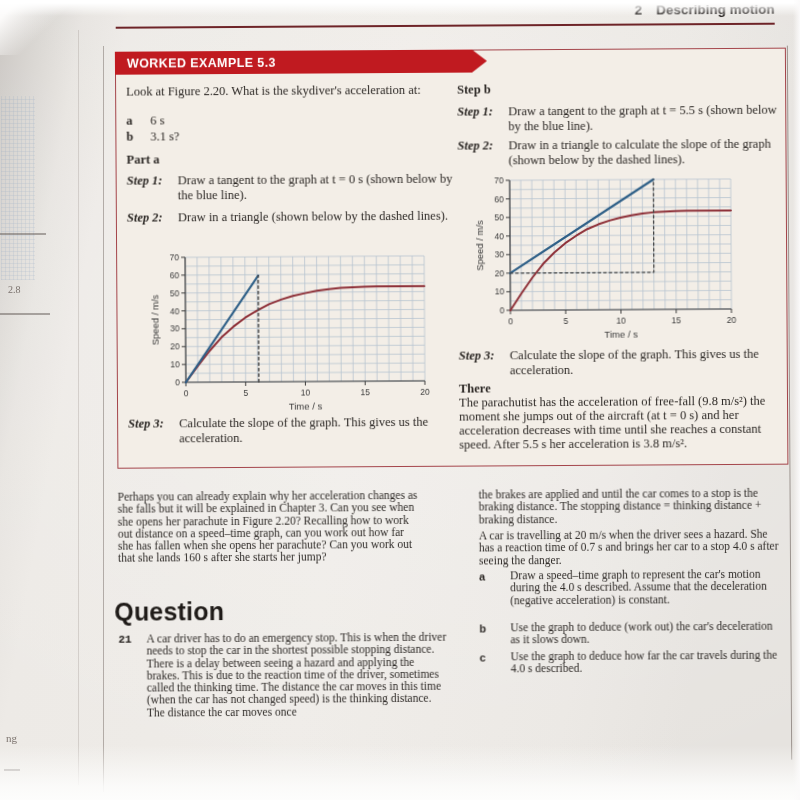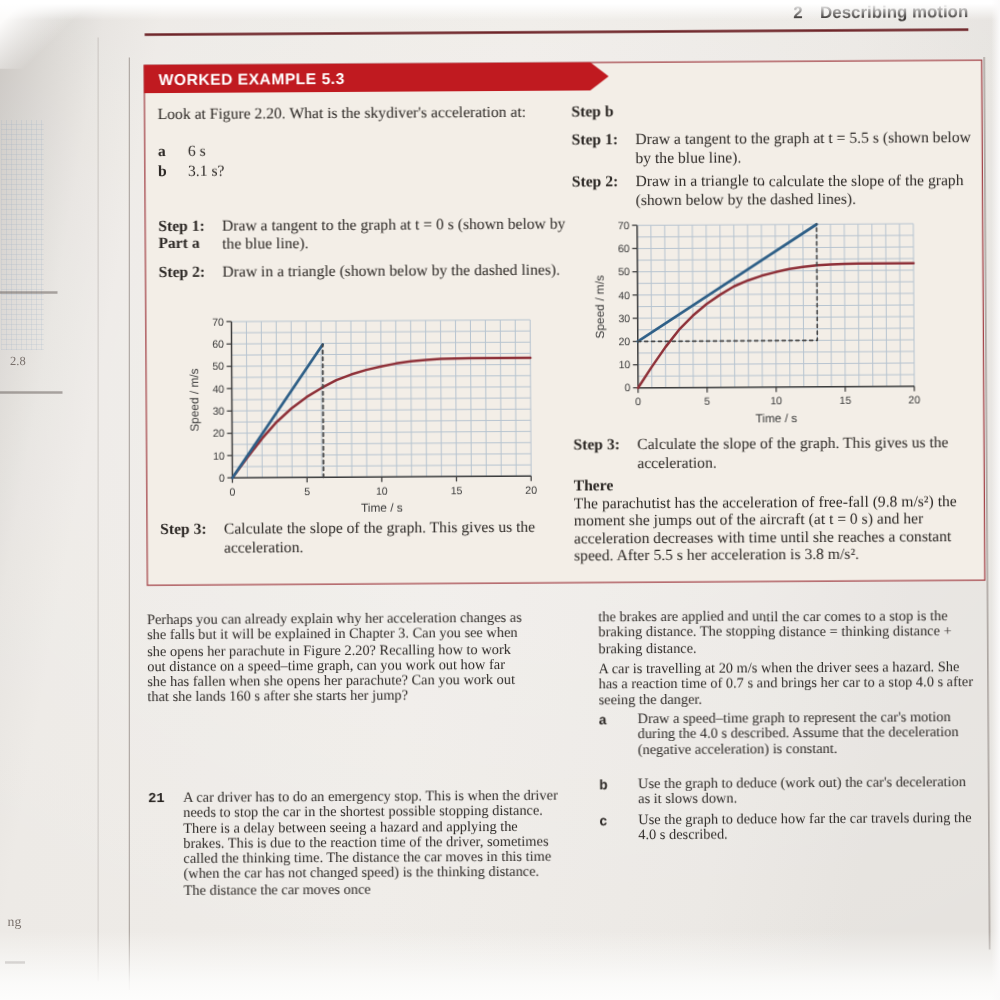--- a/index.html
+++ b/index.html
@@ -21,21 +21,21 @@
   #header-rule{position:absolute;top:25px;left:118px;width:659px;height:2px;background:#6e2428;}
   
   #we-box{position:absolute;left:117px;top:50px;width:671px;height:417px;background:#f3eee7;
     border:1.4px solid #a4444a;box-sizing:border-box;}
   #we-banner{position:absolute;left:-1px;top:-1px;width:372px;height:23px;background:#c01a20;
     clip-path:polygon(0 0,calc(100% - 15px) 0,100% 50%,calc(100% - 15px) 100%,0 100%);
     display:flex;align-items:center;padding-left:12px;box-sizing:border-box;
     font-family:"Liberation Sans",sans-serif;font-weight:bold;font-size:12.5px;letter-spacing:.4px;color:#fff;}
   .we-txt{font-family:"Liberation Serif",serif;font-size:12.5px;line-height:14.5px;color:#2c2825;}
   .step{display:flex;}
-  .step .lbl{flex:none;width:51px;font-weight:bold;}
+  .step .lbl{flex:none;width:51px;font-weight:bold;font-style:italic;}
   .ab-row{display:flex;}
   .ab-row .lbl{flex:none;width:24px;font-weight:bold;}
   
   .body-txt{font-family:"Liberation Serif",serif;font-size:11.5px;line-height:12.3px;color:#2e2a27;}
   #question-heading{position:absolute;left:113px;top:596px;font-family:"Liberation Sans",sans-serif;
     font-weight:bold;font-size:25px;letter-spacing:.2px;color:#1f1b18;}
   .subq{display:flex;}
   .subq .lbl{flex:none;width:31px;font-weight:bold;font-family:"Liberation Sans",sans-serif;font-size:11px;padding-top:.5px;}
   
   .chart{position:absolute;}
@@ -85,21 +85,21 @@
 
       <div class="abs we-txt" style="left:10px;top:32px;width:312px;">Look at Figure 2.20. What is the skydiver's acceleration at:</div>
       <div class="abs we-txt ab-row" style="left:10px;top:61px;width:200px;">
         <span class="lbl">a</span>
         <span>6 s</span>
       </div>
       <div class="abs we-txt ab-row" style="left:10px;top:77px;width:200px;">
         <span class="lbl">b</span>
         <span>3.1 s?</span>
       </div>
-      <div class="abs we-txt b" style="left:10px;top:100px;margin-top:35px;">Part a</div>
+      <div class="abs we-txt b" style="left:10px;top:100px;">Part a</div>
       <div class="abs we-txt step" style="left:10px;top:121px;width:336px;">
         <span class="lbl">Step 1:</span>
         <span>Draw a tangent to the graph at t = 0 s (shown below by the blue line).</span>
       </div>
       <div class="abs we-txt step" style="left:10px;top:158px;width:336px;">
         <span class="lbl">Step 2:</span>
         <span>Draw in a triangle (shown below by the dashed lines).</span>
       </div>
       <div class="chart" style="left:32px;top:197px;">
           <svg width="285" height="165" viewBox="0 0 285 165">
@@ -261,20 +261,21 @@
         </div>
       <div class="abs we-txt step" style="left:341px;top:298px;width:327px;">
         <span class="lbl">Step 3:</span>
         <span>Calculate the slope of the graph. This gives us the acceleration.</span>
       </div>
       <div class="abs we-txt b" style="left:341px;top:331px;">There</div>
       <div class="abs we-txt" style="left:341px;top:345px;width:322px;line-height:14px;">The parachutist has the acceleration of free-fall (9.8 m/s²) the moment she jumps out of the aircraft (at t = 0 s) and her acceleration decreases with time until she reaches a constant speed. After 5.5 s her acceleration is 3.8 m/s².</div>
     </div>
 
     <div class="abs body-txt" style="left:117px;top:489px;width:300px;">Perhaps you can already explain why her acceleration changes as she falls but it will be explained in Chapter 3. Can you see when she opens her parachute in Figure 2.20? Recalling how to work out distance on a speed–time graph, can you work out how far she has fallen when she opens her parachute? Can you work out that she lands 160 s after she starts her jump?</div>
+    <div id="question-heading">Question</div>
     <div class="abs" style="left:117px;top:631px;width:330px;display:flex;">
       <span class="sans b" style="flex:none;width:28px;font-size:11px;padding-top:1px;font-family:Liberation Mono, monospace;">21</span>
       <span class="body-txt" style="width:302px;">A car driver has to do an emergency stop. This is when the driver needs to stop the car in the shortest possible stopping distance. There is a delay between seeing a hazard and applying the brakes. This is due to the reaction time of the driver, sometimes called the thinking time. The distance the car moves in this time (when the car has not changed speed) is the thinking distance. The distance the car moves once</span>
     </div>
 
     <div class="abs body-txt" style="left:478px;top:489px;width:300px;">the brakes are applied and until the car comes to a stop is the braking distance. The stopping distance = thinking distance + braking distance.</div>
     <div class="abs body-txt" style="left:478px;top:530px;width:300px;">A car is travelling at 20 m/s when the driver sees a hazard. She has a reaction time of 0.7 s and brings her car to a stop 4.0 s after seeing the danger.</div>
     <div class="abs body-txt subq" style="left:478px;top:570px;width:298px;">
       <span class="lbl">a</span>
       <span>Draw a speed–time graph to represent the car's motion during the 4.0 s described. Assume that the deceleration (negative acceleration) is constant.</span>

